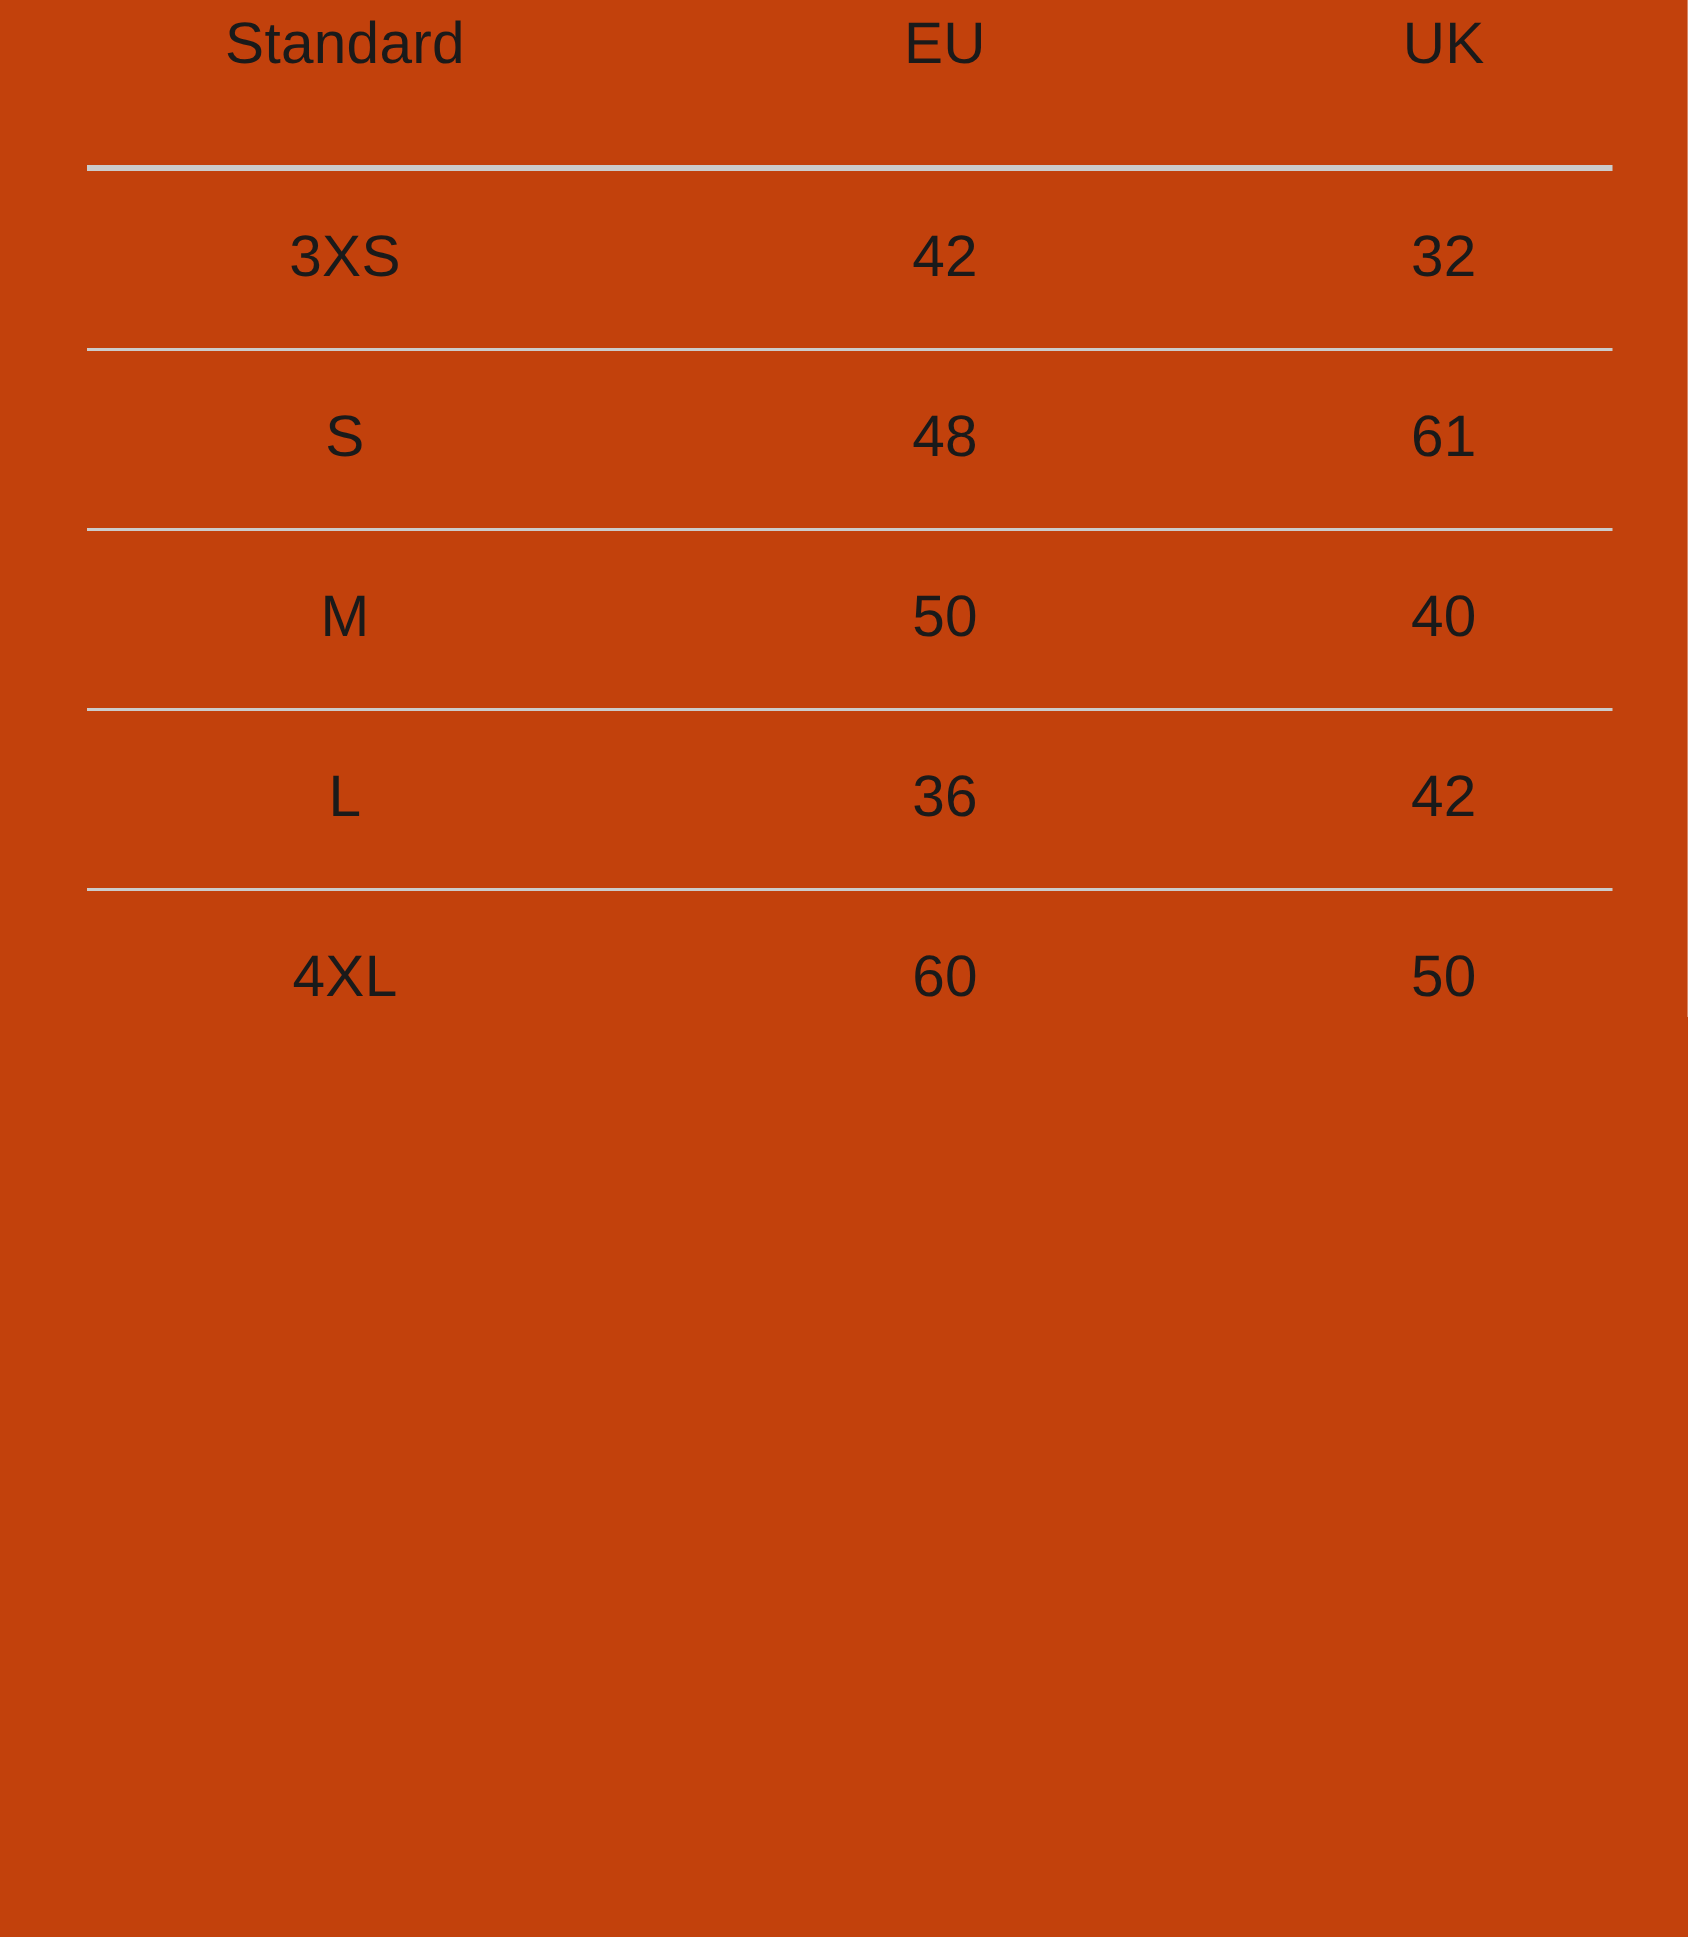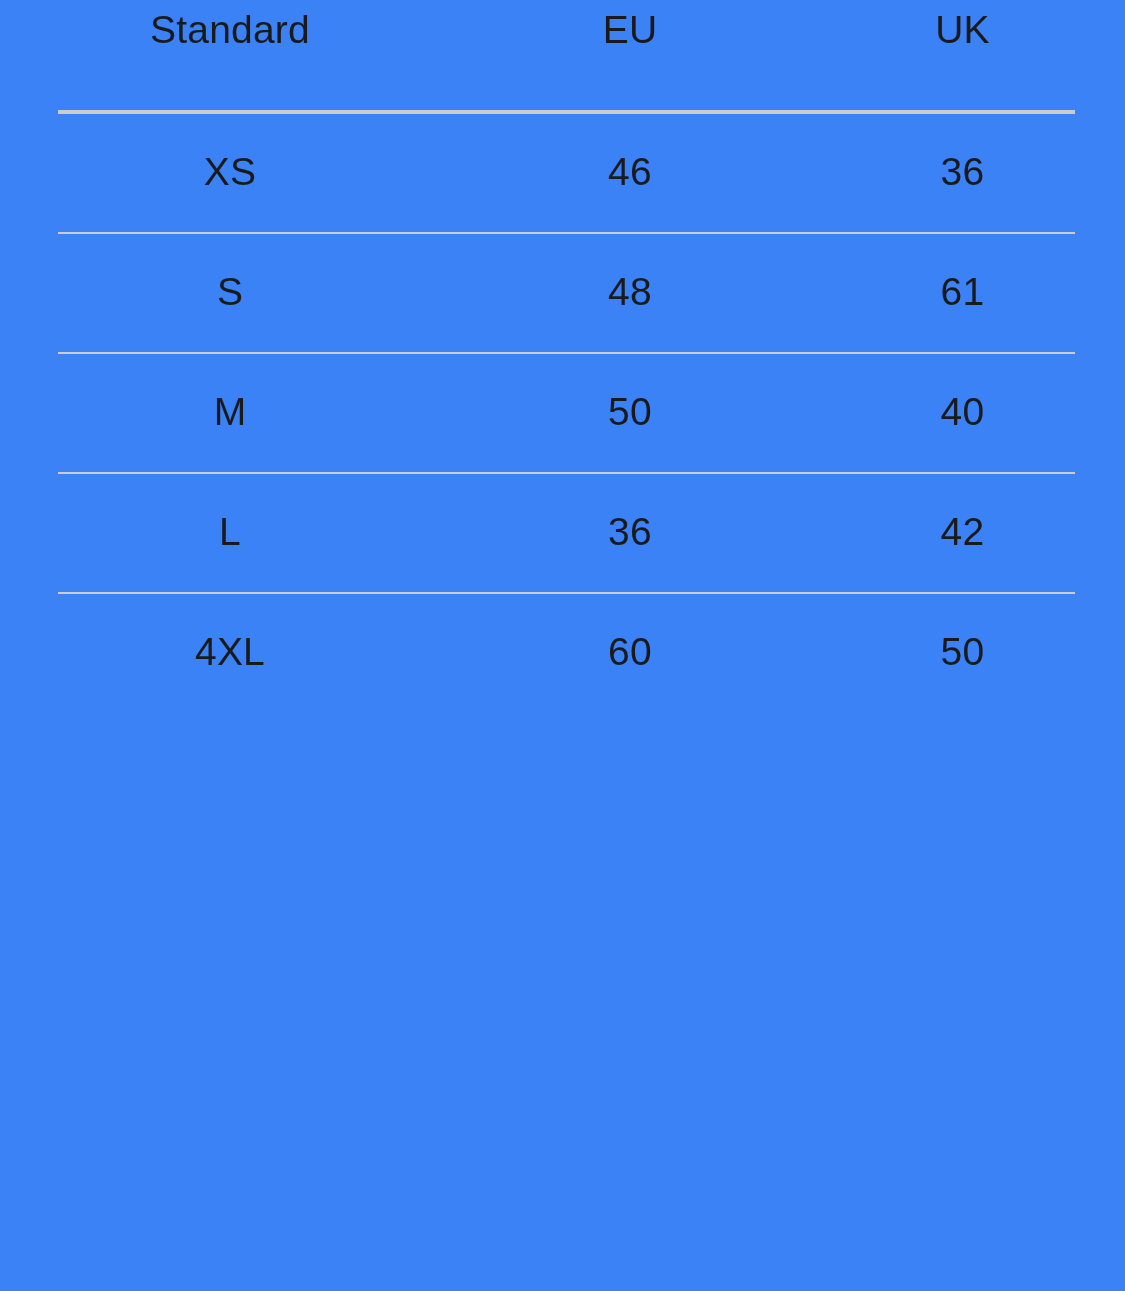--- a/index.html
+++ b/index.html
@@ -15,21 +15,21 @@
     overflow: hidden;
     font-family: "Liberation Sans", "DejaVu Sans", sans-serif;
     color: #1a1a1a;
     -webkit-font-smoothing: antialiased;
   }
 
   .size-table-wrap {
     width: 1125px;
     height: 1291px;
     position: relative;
-    background: #3b82f6;
+    background: #c2410c;
     overflow: hidden;
   }
 
   table.size-table {
     width: 1125px;
     border-collapse: collapse;
     table-layout: fixed;
     margin: 0;
     padding: 0;
   }
@@ -133,27 +133,27 @@
           <span class="cell-text">EU</span>
         </th>
         <th class="head-uk">
           <span class="cell-text">UK</span>
         </th>
       </tr>
     </thead>
     <tbody id="table-body">
         <tr class="data-row">
           <td class="cell-standard">
-            <span class="cell-text">XS</span>
-          </td>
-          <td class="cell-eu">
-            <span class="cell-text">46</span>
-          </td>
-          <td class="cell-uk">
-            <span class="cell-text">36</span>
+            <span class="cell-text">3XS</span>
+          </td>
+          <td class="cell-eu">
+            <span class="cell-text">42</span>
+          </td>
+          <td class="cell-uk">
+            <span class="cell-text">32</span>
           </td>
         </tr>
         <tr class="data-row">
           <td class="cell-standard">
             <span class="cell-text">S</span>
           </td>
           <td class="cell-eu">
             <span class="cell-text">48</span>
           </td>
           <td class="cell-uk">

